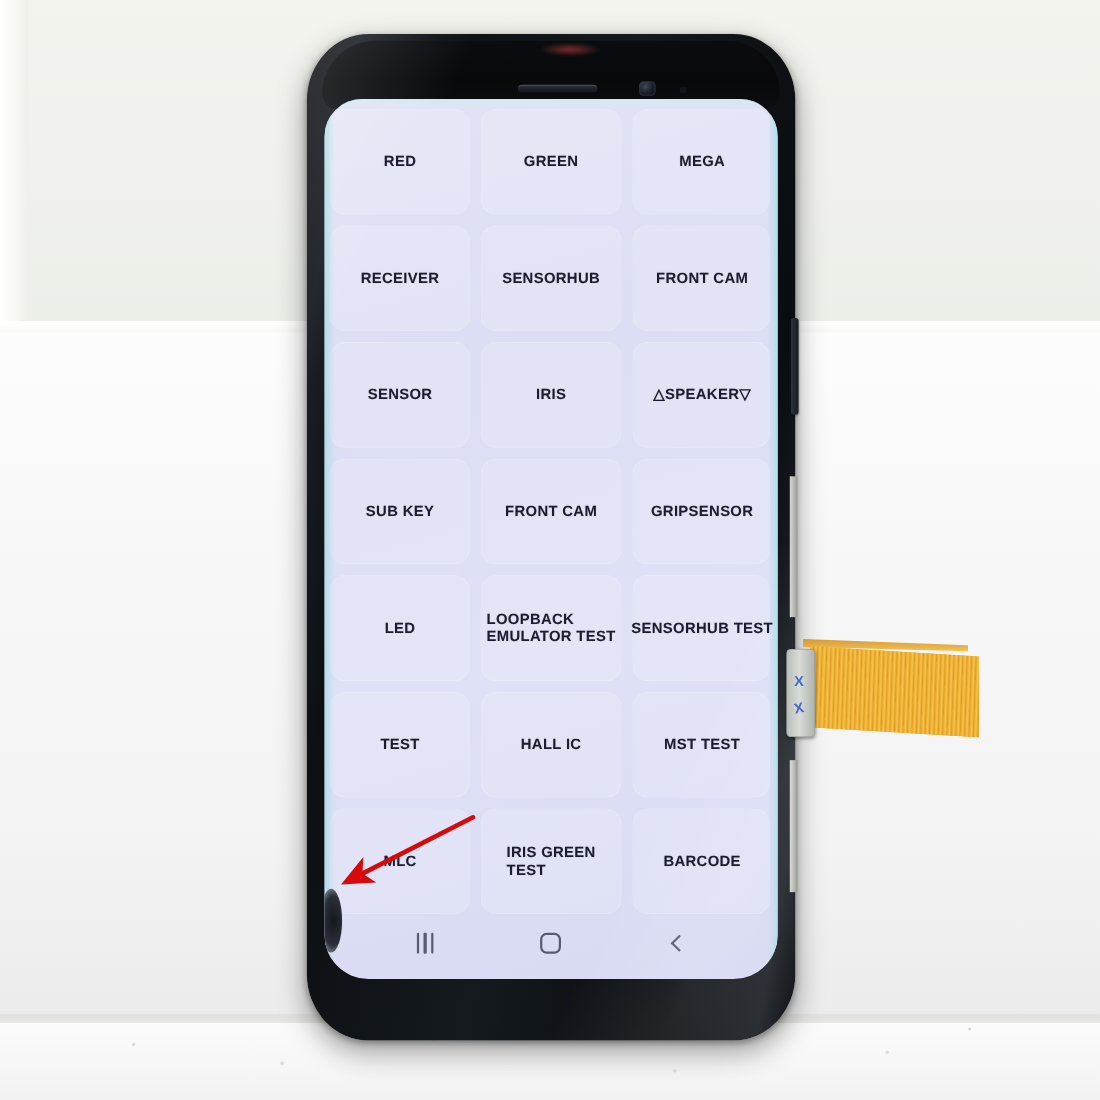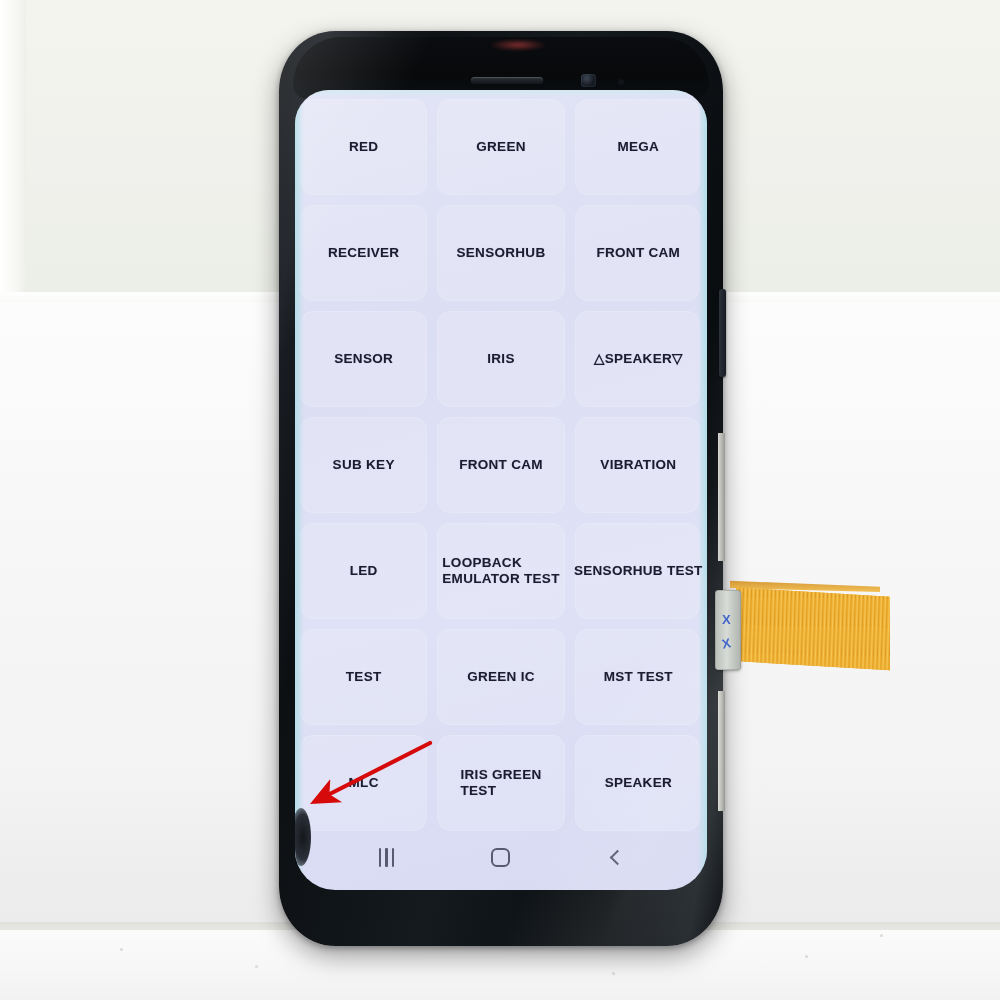--- a/index.html
+++ b/index.html
@@ -294,21 +294,21 @@
         <div class="cell">
           <div class="cell-inner"></div>
           <div class="cell-label">SUB KEY</div>
         </div>
         <div class="cell">
           <div class="cell-inner"></div>
           <div class="cell-label">FRONT CAM</div>
         </div>
         <div class="cell">
           <div class="cell-inner"></div>
-          <div class="cell-label">VIBRATION</div>
+          <div class="cell-label">GRIPSENSOR</div>
         </div>
 
         <div class="cell">
           <div class="cell-inner"></div>
           <div class="cell-label">LED</div>
         </div>
         <div class="cell">
           <div class="cell-inner"></div>
           <div class="cell-label two-line">
             <span>LOOPBACK</span><br>
@@ -319,41 +319,41 @@
           <div class="cell-inner"></div>
           <div class="cell-label">SENSORHUB TEST</div>
         </div>
 
         <div class="cell">
           <div class="cell-inner"></div>
           <div class="cell-label">TEST</div>
         </div>
         <div class="cell">
           <div class="cell-inner"></div>
-          <div class="cell-label">GREEN IC</div>
+          <div class="cell-label">HALL IC</div>
         </div>
         <div class="cell">
           <div class="cell-inner"></div>
           <div class="cell-label">MST TEST</div>
         </div>
 
         <div class="cell">
           <div class="cell-inner"></div>
           <div class="cell-label">MLC</div>
         </div>
         <div class="cell">
           <div class="cell-inner"></div>
           <div class="cell-label two-line">
             <span>IRIS GREEN</span><br>
             <span>TEST</span>
           </div>
         </div>
         <div class="cell">
           <div class="cell-inner"></div>
-          <div class="cell-label">SPEAKER</div>
+          <div class="cell-label">BARCODE</div>
         </div>
       </div>
 
       <div id="navbar">
         <div class="nav-btn">
           <span class="ic-recents">
               <i></i>
               <i></i>
               <i></i>
             </span>

